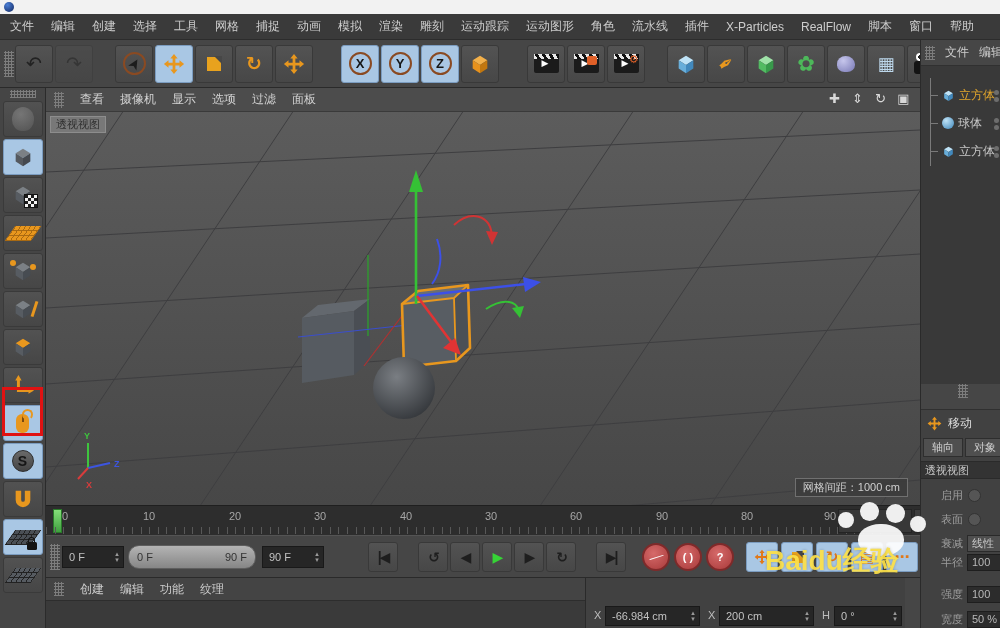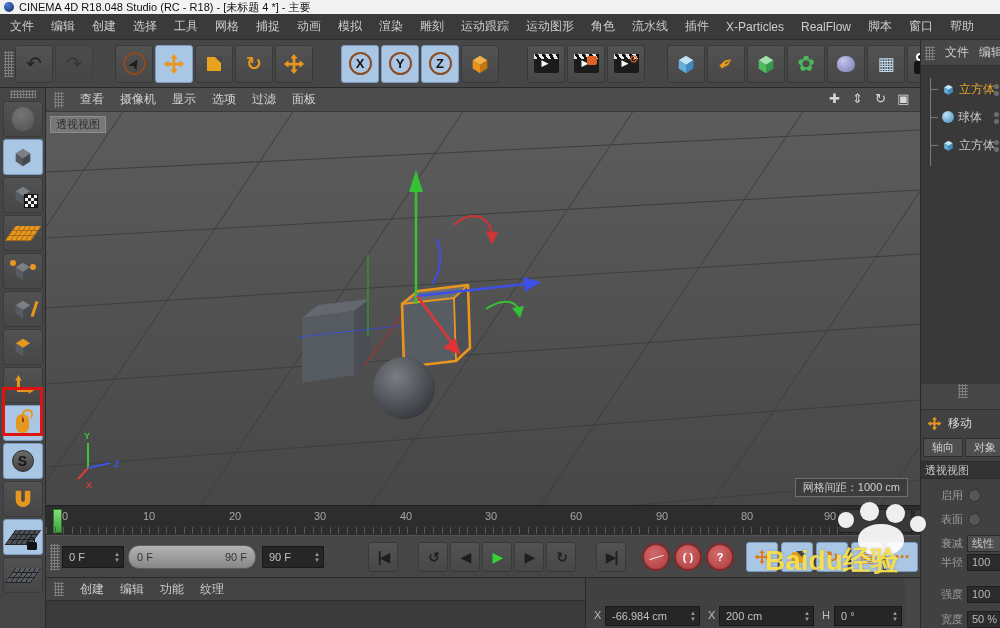--- a/index.html
+++ b/index.html
@@ -117,21 +117,21 @@
   .coord-head span.hd{font-size:12px;color:#cdcdcd;}
   .axlab{position:absolute;top:31px;font-size:11px;color:#bdbdbd;}
   .gapstrip{left:905px;top:577px;width:15px;height:51px;background:#464646;border-top:1px solid #2a2a2a;box-sizing:border-box;}
   
   .rightpanel{left:920px;top:40px;width:80px;height:588px;background:#414141;border-left:1px solid #2a2a2a;box-sizing:border-box;overflow:hidden;}
   .rp-head{position:absolute;left:0;width:80px;height:26px;background:#464646;display:flex;align-items:center;gap:10px;
            padding-left:4px;box-sizing:border-box;border-bottom:1px solid #303030;white-space:nowrap;overflow:hidden;}
   .rp-head span.mi{font-size:12px;color:#cdcdcd;}
   .omtree{position:absolute;left:0;top:26px;width:80px;height:318px;background:#393939;}
   .treeline{position:absolute;left:9px;top:12px;height:88px;width:1px;background:#7a7a7a;}
-  .orow{position:absolute;left:0;width:80px;height:22px;display:flex;align-items:center;gap:4px;}
+  .orow{position:absolute;left:0;width:80px;height:22px;display:flex;align-items:center;gap:4px;margin-top:6px;}
   .orow .conn{width:8px;height:1px;background:#7a7a7a;margin-left:9px;flex:none;}
   .orow .lbl{font-size:12px;color:#c8c8c8;white-space:nowrap;}
   .orow.sel .lbl{color:#e2a62c;}
   .sphicon{width:12px;height:12px;border-radius:50%;background:radial-gradient(circle at 35% 30%,#bfe3f7,#3e86ba);flex:none;}
   .cubeicon{width:13px;height:13px;flex:none;}
   .vdots{position:absolute;right:2px;display:flex;flex-direction:column;gap:2px;}
   .vdots i{width:5px;height:5px;border-radius:50%;background:#6d6d6d;}
   .am-tool{position:absolute;left:0;top:370px;width:80px;height:26px;display:flex;align-items:center;gap:6px;padding-left:6px;box-sizing:border-box;}
   .am-tool .t{font-size:12px;color:#dcdcdc;}
   .am-tabs{position:absolute;left:2px;top:398px;display:flex;gap:2px;}
@@ -178,21 +178,20 @@
     <symbol id="sym-axes" viewBox="0 0 24 24">
       <path d="M7 6 V18 H19" stroke="currentColor" stroke-width="3.2" fill="none"></path>
       <path d="M3.5 7 L7 1 L10.5 7 Z" fill="currentColor"></path>
       <path d="M18 14.5 L24 18 L18 21.5 Z" fill="currentColor"></path>
     </symbol>
   </defs>
 </svg>
 
 <div class="abs titlebar">
   <span class="appicon"></span>
-  <span>CINEMA 4D R18.048 Studio (RC - R18) - [未标题 4 *] - 主要</span>
 </div>
 
 <div class="abs menubar">
   <span>文件</span>
   <span>编辑</span>
   <span>创建</span>
   <span>选择</span>
   <span>工具</span>
   <span>网格</span>
   <span>捕捉</span>

